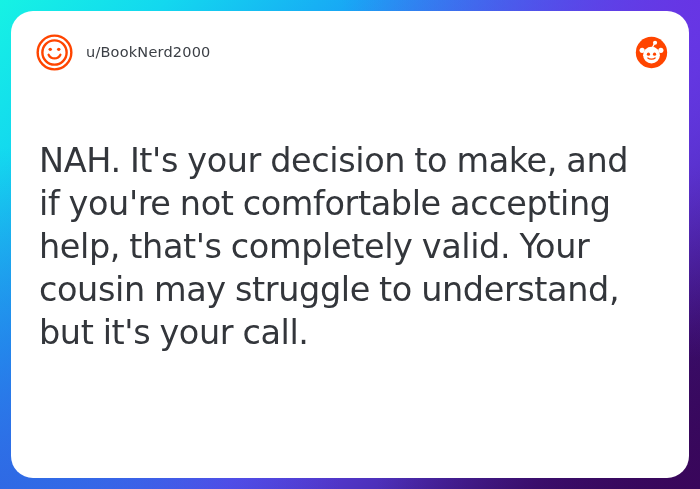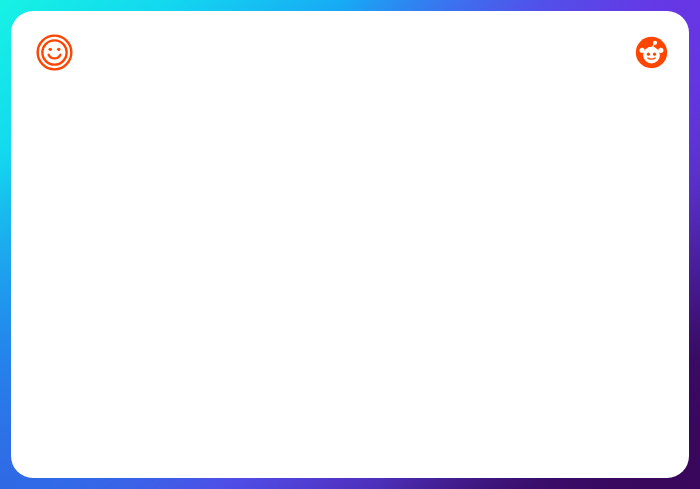--- a/index.html
+++ b/index.html
@@ -119,35 +119,37 @@
       <span class="avatar-wrap">
         <svg class="avatar" viewBox="0 0 40 40">
           <circle cx="20" cy="20" r="18.2" fill="none" stroke="#ff4500" stroke-width="2.6"></circle>
           <circle cx="20" cy="20" r="13.1" fill="none" stroke="#ff4500" stroke-width="2.6"></circle>
           <circle cx="15.4" cy="16.6" r="1.85" fill="#ff4500"></circle>
           <circle cx="24.6" cy="16.6" r="1.85" fill="#ff4500"></circle>
           <path d="M13.6 22.4 A7.1 7.1 0 0 0 26.4 22.4" fill="none" stroke="#ff4500" stroke-width="2.4" stroke-linecap="round"></path>
         </svg>
       </span>
 
+      <span class="username">u/BookNerd2000</span>
 
       <span class="spacer"></span>
 
       <span class="logo-wrap">
         <svg class="reddit-logo" viewBox="0 0 40 40">
           <circle cx="20" cy="20" r="19" fill="#ff4500"></circle>
           <circle cx="20" cy="23.2" r="10.2" fill="#ffffff"></circle>
           <circle cx="16.3" cy="22.1" r="1.95" fill="#ff4500"></circle>
           <circle cx="23.7" cy="22.1" r="1.95" fill="#ff4500"></circle>
           <path d="M15.6 26.6 C17.4 28.4 22.6 28.4 24.4 26.6" fill="none" stroke="#ff4500" stroke-width="1.5" stroke-linecap="round"></path>
           <circle cx="31.4" cy="17.4" r="3.1" fill="#ffffff"></circle>
           <circle cx="8.6" cy="17.4" r="3.1" fill="#ffffff"></circle>
           <circle cx="24.3" cy="8.2" r="2.5" fill="#ffffff"></circle>
           <path d="M23.6 9.2 L21.2 13.6" stroke="#ffffff" stroke-width="1.5" stroke-linecap="round"></path>
         </svg>
       </span>
 
     </div>
 
+    <div class="body-text">NAH. It's your decision to make, and if you're not comfortable accepting help, that's completely valid. Your cousin may struggle to understand, but it's your call.</div>
 
   </div>
 
 </div>
 
 </body></html>

